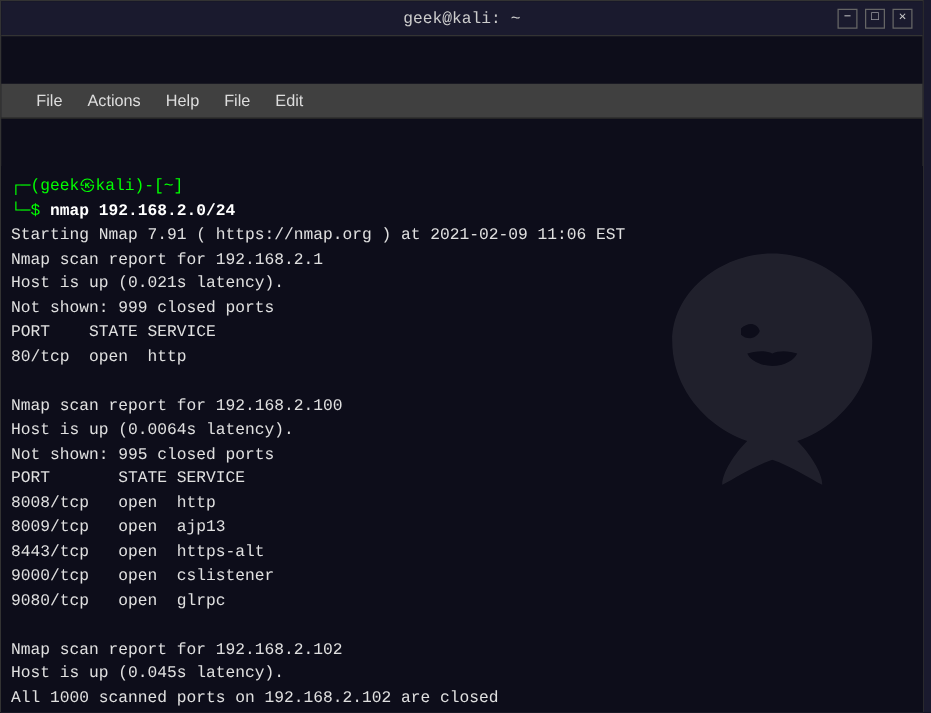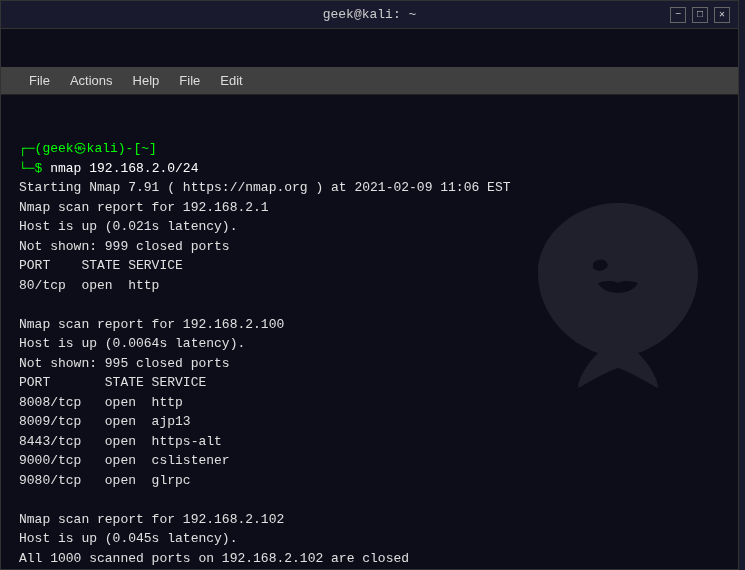--- a/index.html
+++ b/index.html
@@ -77,38 +77,39 @@
       color: #ddd;
       font-size: 13px;
       padding: 2px 8px;
       cursor: pointer;
       font-family: sans-serif;
     }
 
     .terminal-body {
       flex: 1;
       background: #0d0d1a;
-      padding: 6px 18px;
+      padding: 6px 8px;
       overflow-y: auto;
       color: #e0e0e0;
       font-size: 13px;
       line-height: 1.5;
       position: relative;
     }
 
     .prompt-user {
       color: #00ff00;
     }
 
     .prompt-dollar {
       color: #00ff00;
     }
 
     .cmd-text {
       color: #ffffff;
+      font-weight: bold;
     }
 
     .kali-logo {
       position: absolute;
       right: 20px;
       top: 60px;
       opacity: 0.08;
       width: 200px;
       height: 200px;
       pointer-events: none;

